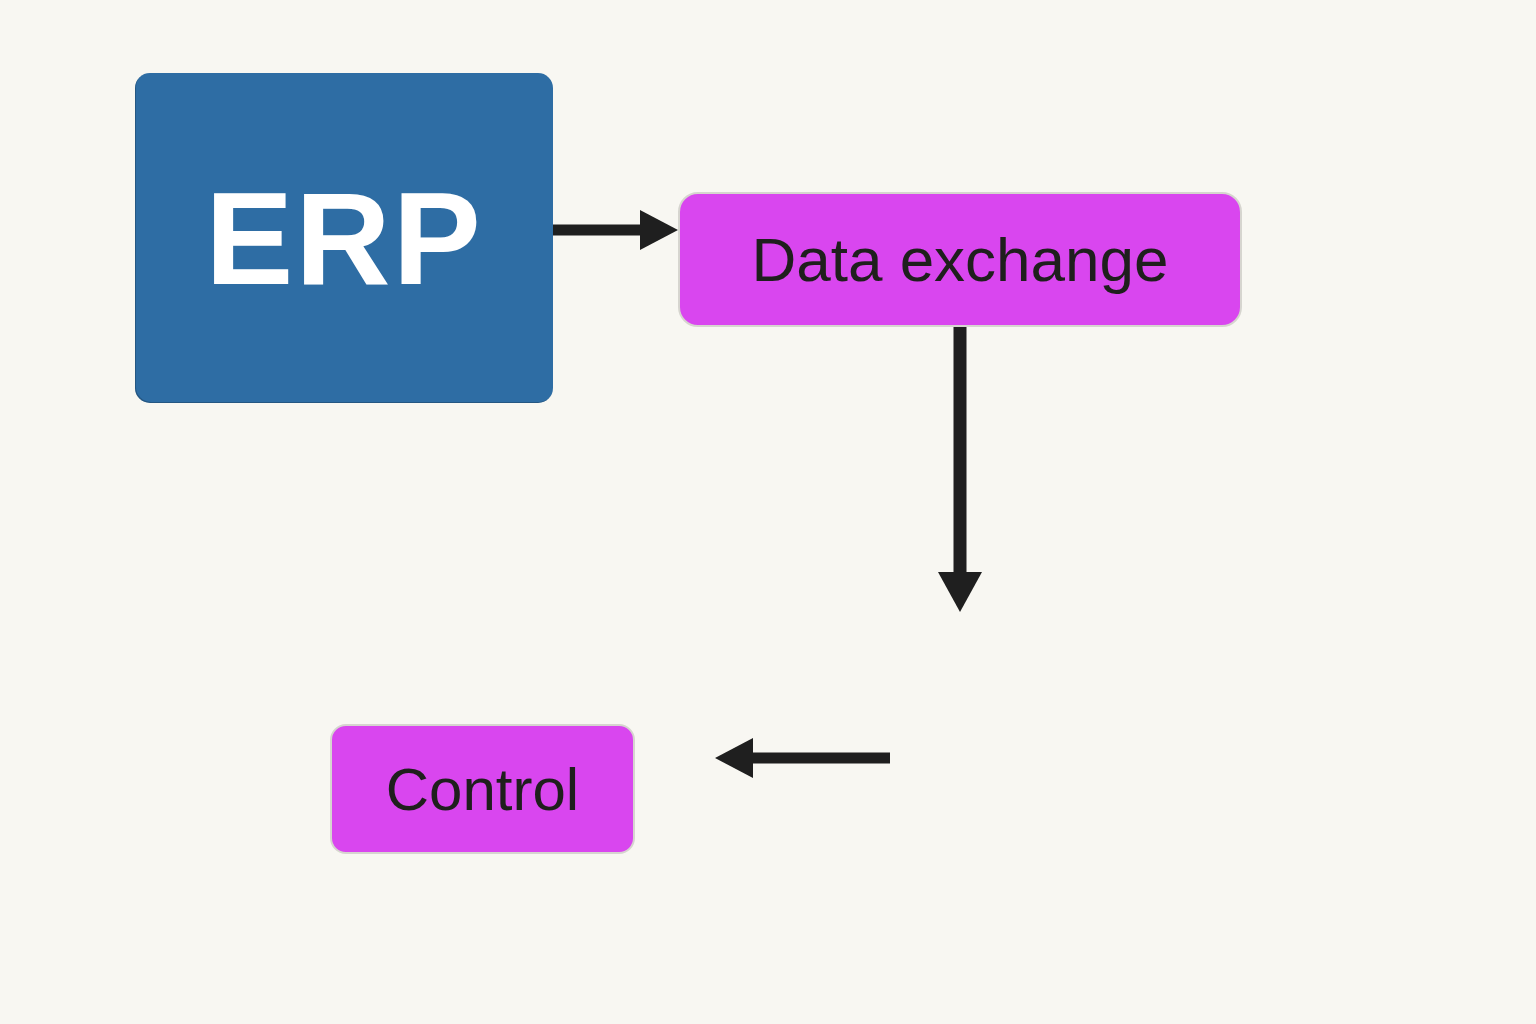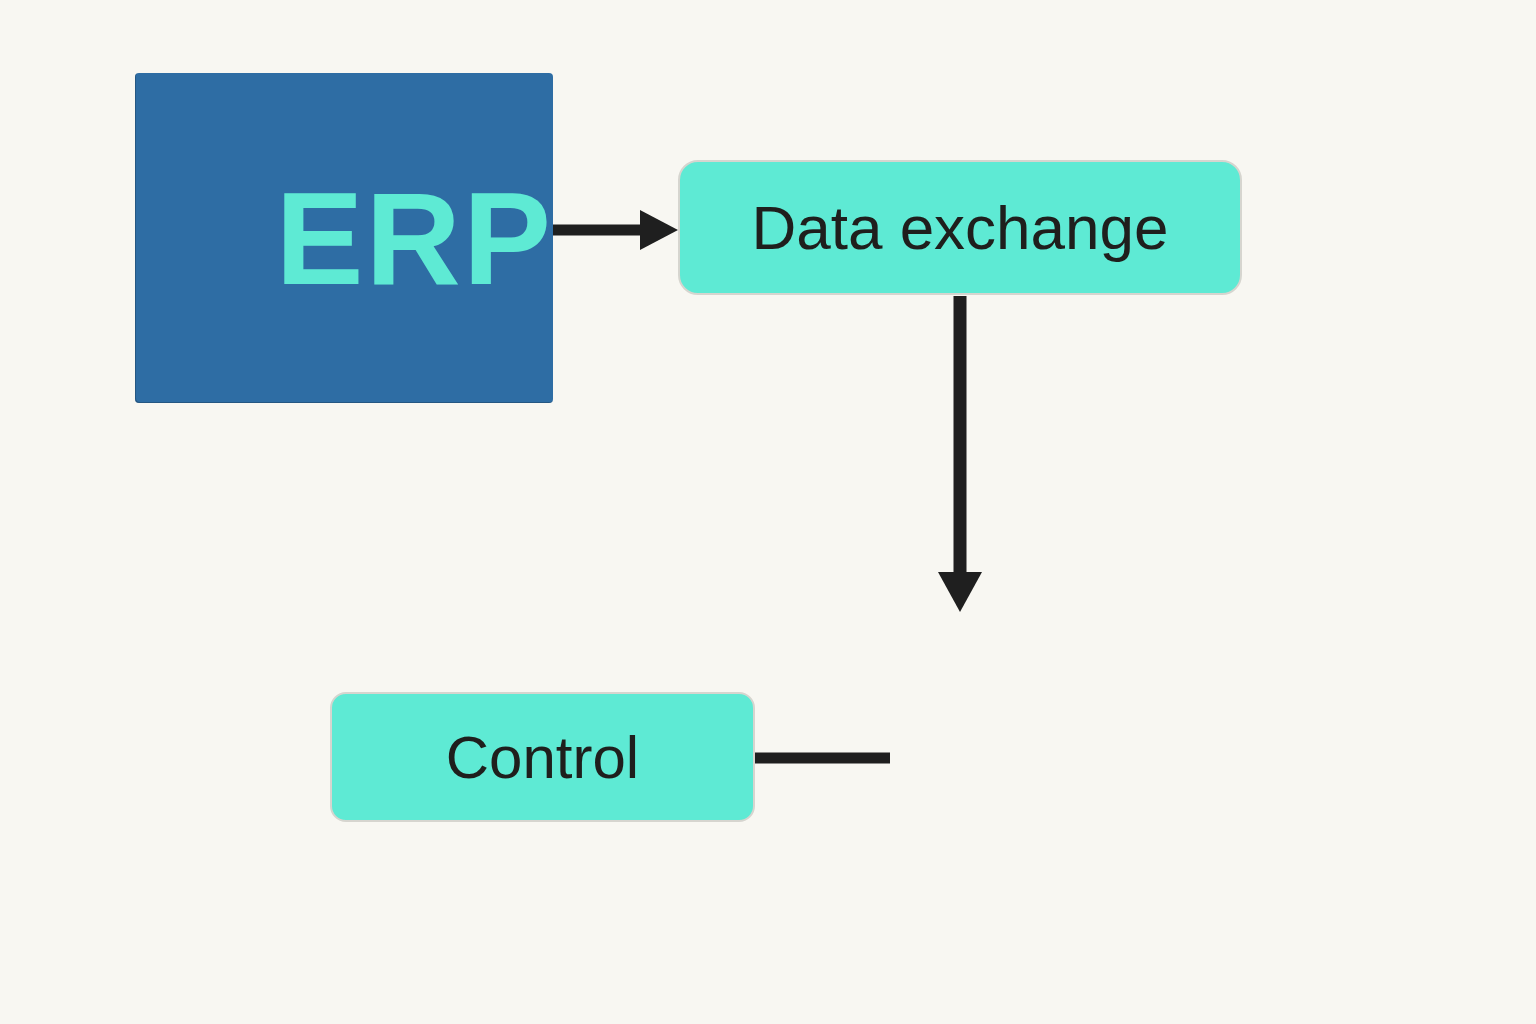--- a/index.html
+++ b/index.html
@@ -17,50 +17,50 @@
   .node {
     position: absolute;
     display: flex;
     align-items: center;
     justify-content: center;
     box-sizing: border-box;
     text-align: center;
   }
   .node.primary {
     background: #2e6da4;
-    color: #5eead4;
+    color: #ffffff;
     font-weight: bold;
-    border-radius: 4px;
+    border-radius: 15px;
     box-shadow: inset 1px -1px 0 rgba(20,45,70,0.35);
-    justify-content: flex-end;
   }
   .node.secondary {
-    background: #5eead4;
+    background: #d946ef;
     color: #1f1f1d;
     border: 2px solid #d6d5cf;
     border-radius: 18px;
     font-weight: 500;
+    margin-top: 32px;
   }
   #node-erp {
     left: 135px; top: 73px; width: 418px; height: 330px;
     font-size: 132px;
     letter-spacing: 2px;
   }
   #node-data-exchange {
     left: 678px; top: 160px; width: 564px; height: 135px;
     font-size: 62px;
     border-radius: 20px;
   }
   #node-plc {
     left: 890px; top: 614px; width: 470px; height: 316px;
     font-size: 132px;
     letter-spacing: 2px;
   }
   #node-control {
-    left: 330px; top: 692px; width: 425px; height: 130px;
+    left: 330px; top: 692px; width: 305px; height: 130px;
     font-size: 60px;
     border-radius: 16px;
   }
   svg.edges {
     position: absolute;
     left: 0; top: 0;
     width: 1536px;
     height: 1024px;
     pointer-events: none;
   }

